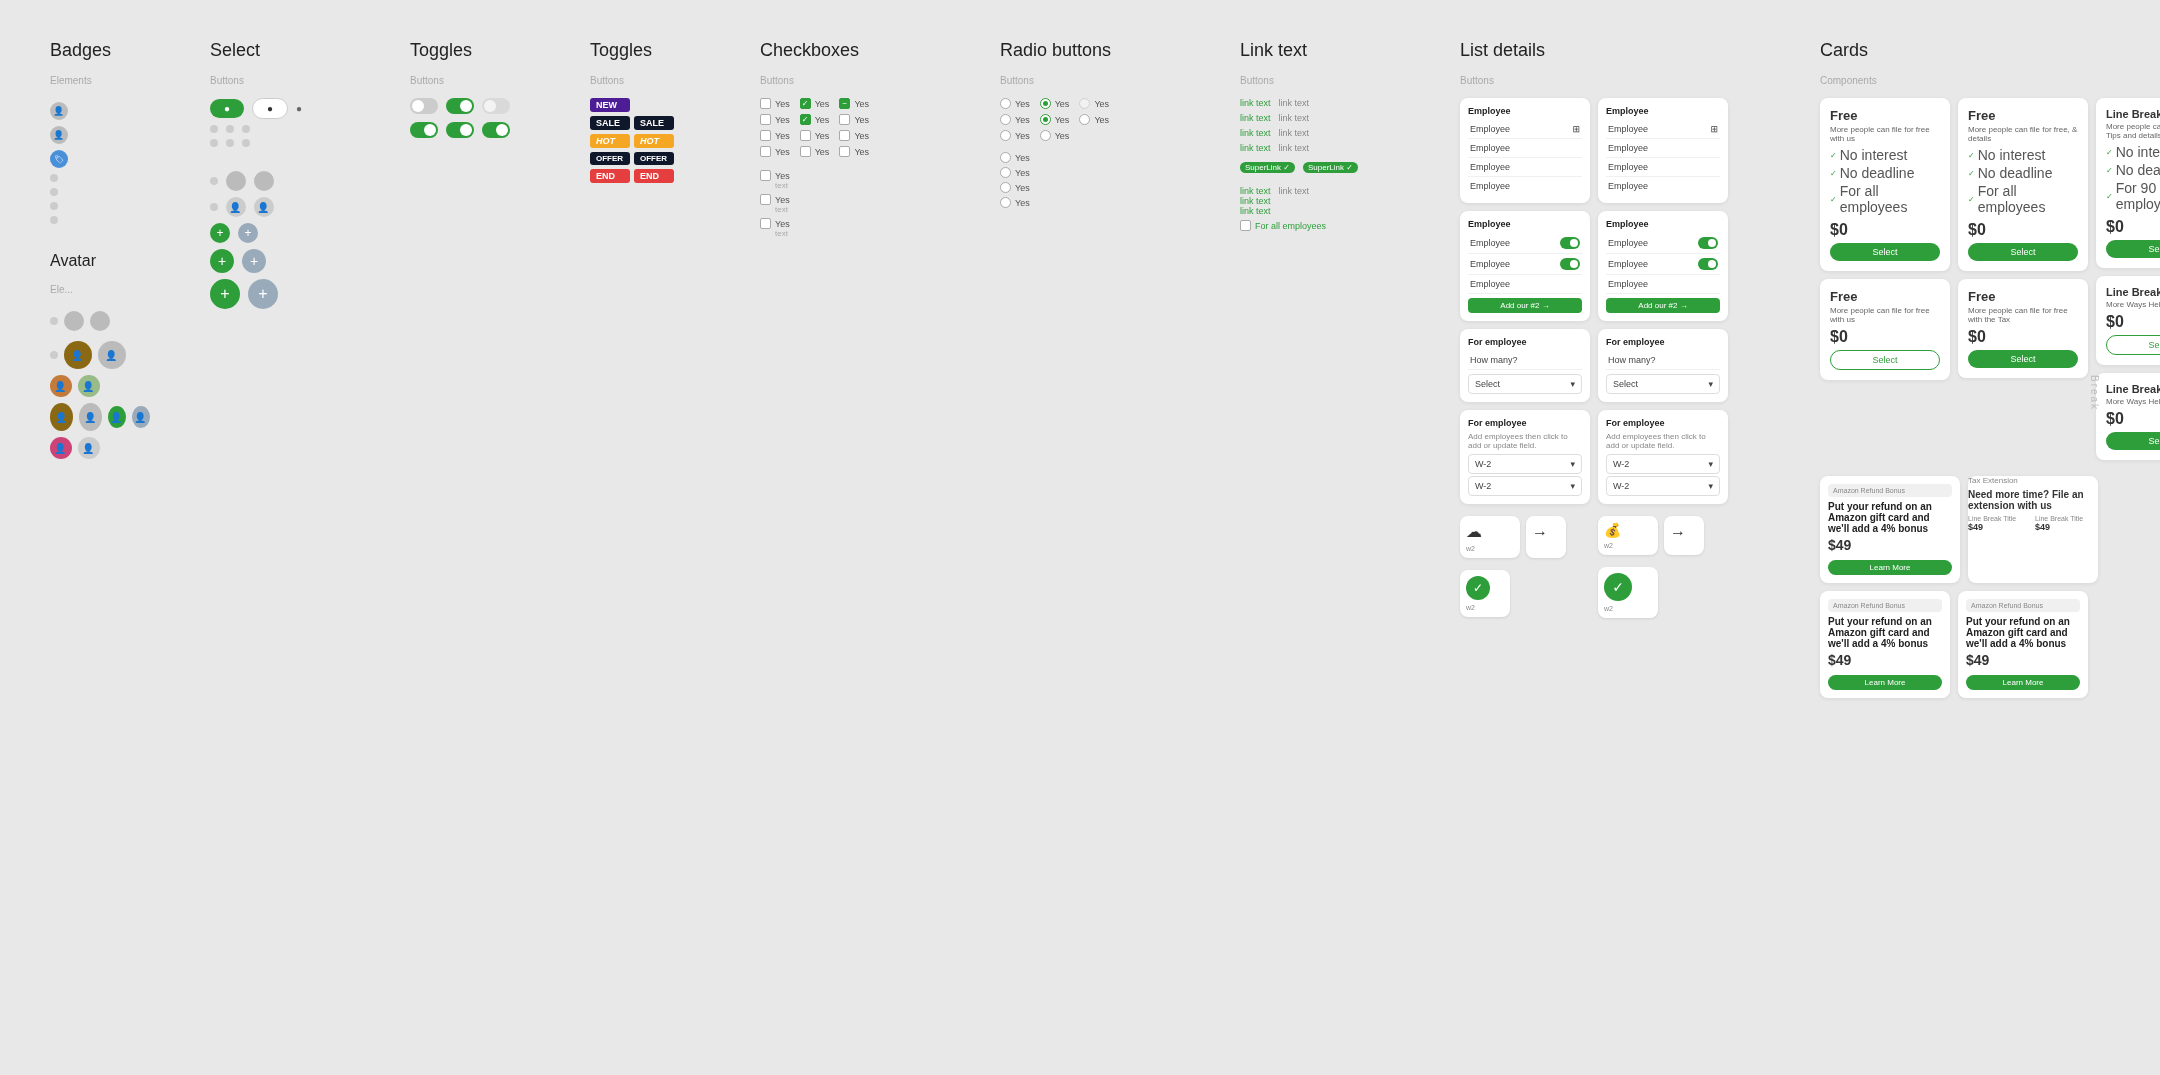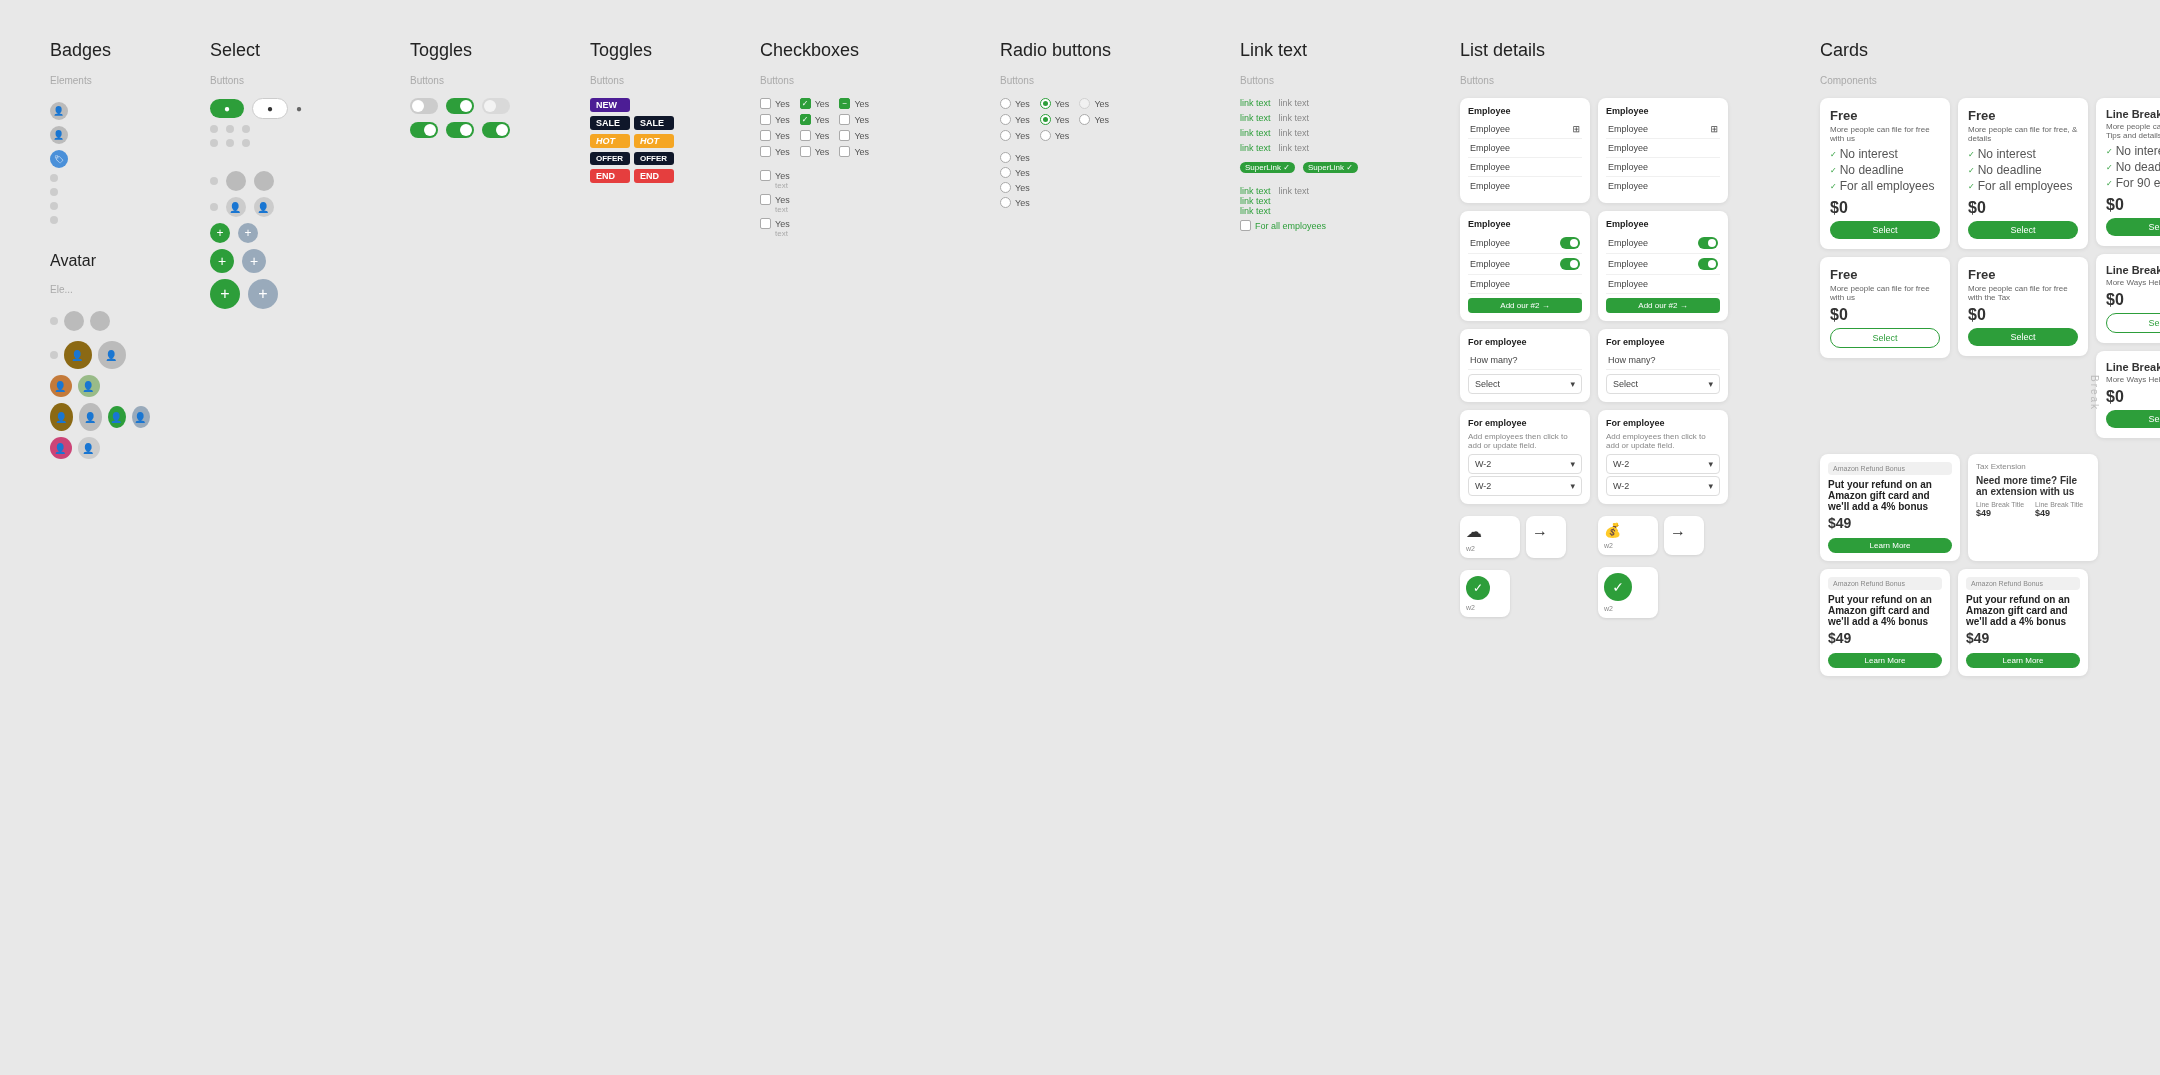--- a/index.html
+++ b/index.html
@@ -219,21 +219,21 @@
       border-radius: 8px;
       padding: 10px;
       box-shadow: 0 1px 4px rgba(0,0,0,0.08);
       width: 130px;
       font-size: 9px;
     }
     .card-title { font-size: 13px; font-weight: 600; margin-bottom: 2px; }
     .card-price { font-size: 16px; font-weight: 700; margin: 4px 0; }
     .card-desc { font-size: 8px; color: #666; margin-bottom: 4px; }
     .card-list { list-style: none; margin-bottom: 6px; }
-    .card-list li { display: flex; align-items: center; gap: 3px; font-size: 12px; color: #555; margin-bottom: 2px; text-align: right; }
+    .card-list li { display: flex; align-items: center; gap: 3px; font-size: 14px; color: #555; margin-bottom: 2px; }
     .card-list li::before { content: '✓'; color: #2d9e3a; font-size: 8px; }
     .card-btn {
       background: #2d9e3a; color: white; border: none;
       border-radius: 20px; padding: 4px 0; font-size: 9px;
       width: 100%; cursor: pointer; text-align: center; display: block;
     }
     .card-btn-outline {
       background: white; color: #2d9e3a; border: 1px solid #2d9e3a;
       border-radius: 20px; padding: 4px 0; font-size: 9px;
       width: 100%; cursor: pointer; text-align: center; display: block;
@@ -249,21 +249,21 @@
     .amazon-card-btn {
       background: #2d9e3a; color: white; border: none;
       border-radius: 20px; padding: 3px 0; font-size: 8px;
       width: 100%; cursor: pointer; margin-top: 4px;
     }
     .amazon-header {
       background: #f0f0f0; border-radius: 4px; padding: 3px 5px;
       font-size: 7px; color: #888; margin-bottom: 2px;
     }
     .extension-card {
-      background: white; border-radius: 8px; padding: 8px;
+      background: white; border-radius: 8px; 
       box-shadow: 0 1px 4px rgba(0,0,0,0.08);
       font-size: 8px; width: 130px;
     }
     .mini-grid { display: grid; grid-template-columns: 1fr 1fr; gap: 4px; }
     .mini-price-tag { font-size: 9px; font-weight: 700; color: #333; }
 
     .list-btn-panels { display: flex; gap: 8px; }
     .panels-col { display: flex; flex-direction: column; gap: 8px; }
   </style>
 </head>

